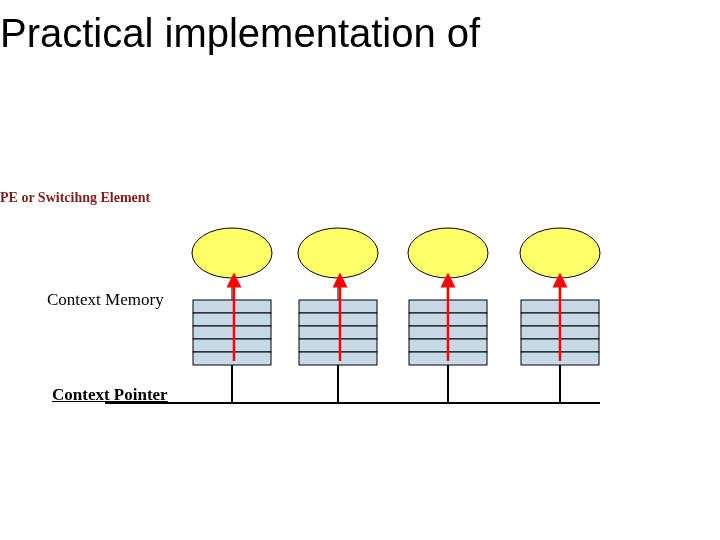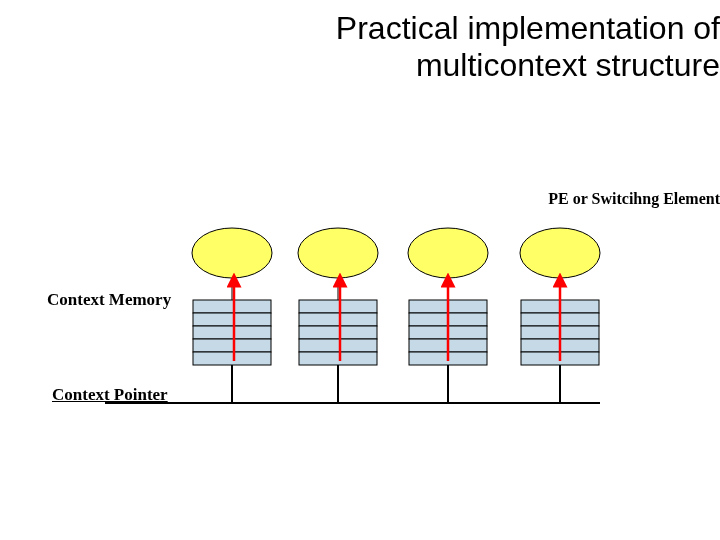--- a/index.html
+++ b/index.html
@@ -14,41 +14,41 @@
   .slide {
     position: relative;
     width: 720px;
     height: 540px;
   }
   .title {
     position: absolute;
     top: 10px;
     left: 0;
     right: 0;
-    text-align: right;
+    text-align: left;
     font-family: Arial, Helvetica, sans-serif;
-    font-size: 32px;
+    font-size: 40px;
     line-height: 1.15;
     color: #000;
   }
   .pe-label {
     position: absolute;
     top: 190px;
     left: 0;
     right: 0;
-    text-align: right;
+    text-align: left;
     font-weight: bold;
-    font-size: 16px;
-    color: #000000;
+    font-size: 14px;
+    color: #7f1d1d;
   }
   .cm-label {
     position: absolute;
     top: 290px;
     left: 47px;
-    font-weight: bold;
+    font-weight: normal;
     font-size: 17px;
     color: #000;
   }
   .cp-label {
     position: absolute;
     top: 385px;
     left: 52px;
     font-weight: bold;
     font-size: 17px;
     color: #000;
@@ -62,21 +62,20 @@
     height: 540px;
   }
 </style>
 </head>
 <body>
 
 <div class="slide">
 
   <div class="title">
     <span>Practical implementation of</span><br>
-    <span>multicontext structure</span>
   </div>
 
   <div class="pe-label">PE or Switcihng Element</div>
   <div class="cm-label">Context Memory</div>
   <div class="cp-label">Context Pointer</div>
 
   <svg class="diagram" viewBox="0 0 720 540">
     <g id="dynamic-shapes">
         <defs>
           <marker id="arrowhead" markerWidth="6" markerHeight="6" refX="3" refY="3" orient="auto" markerUnits="strokeWidth">

